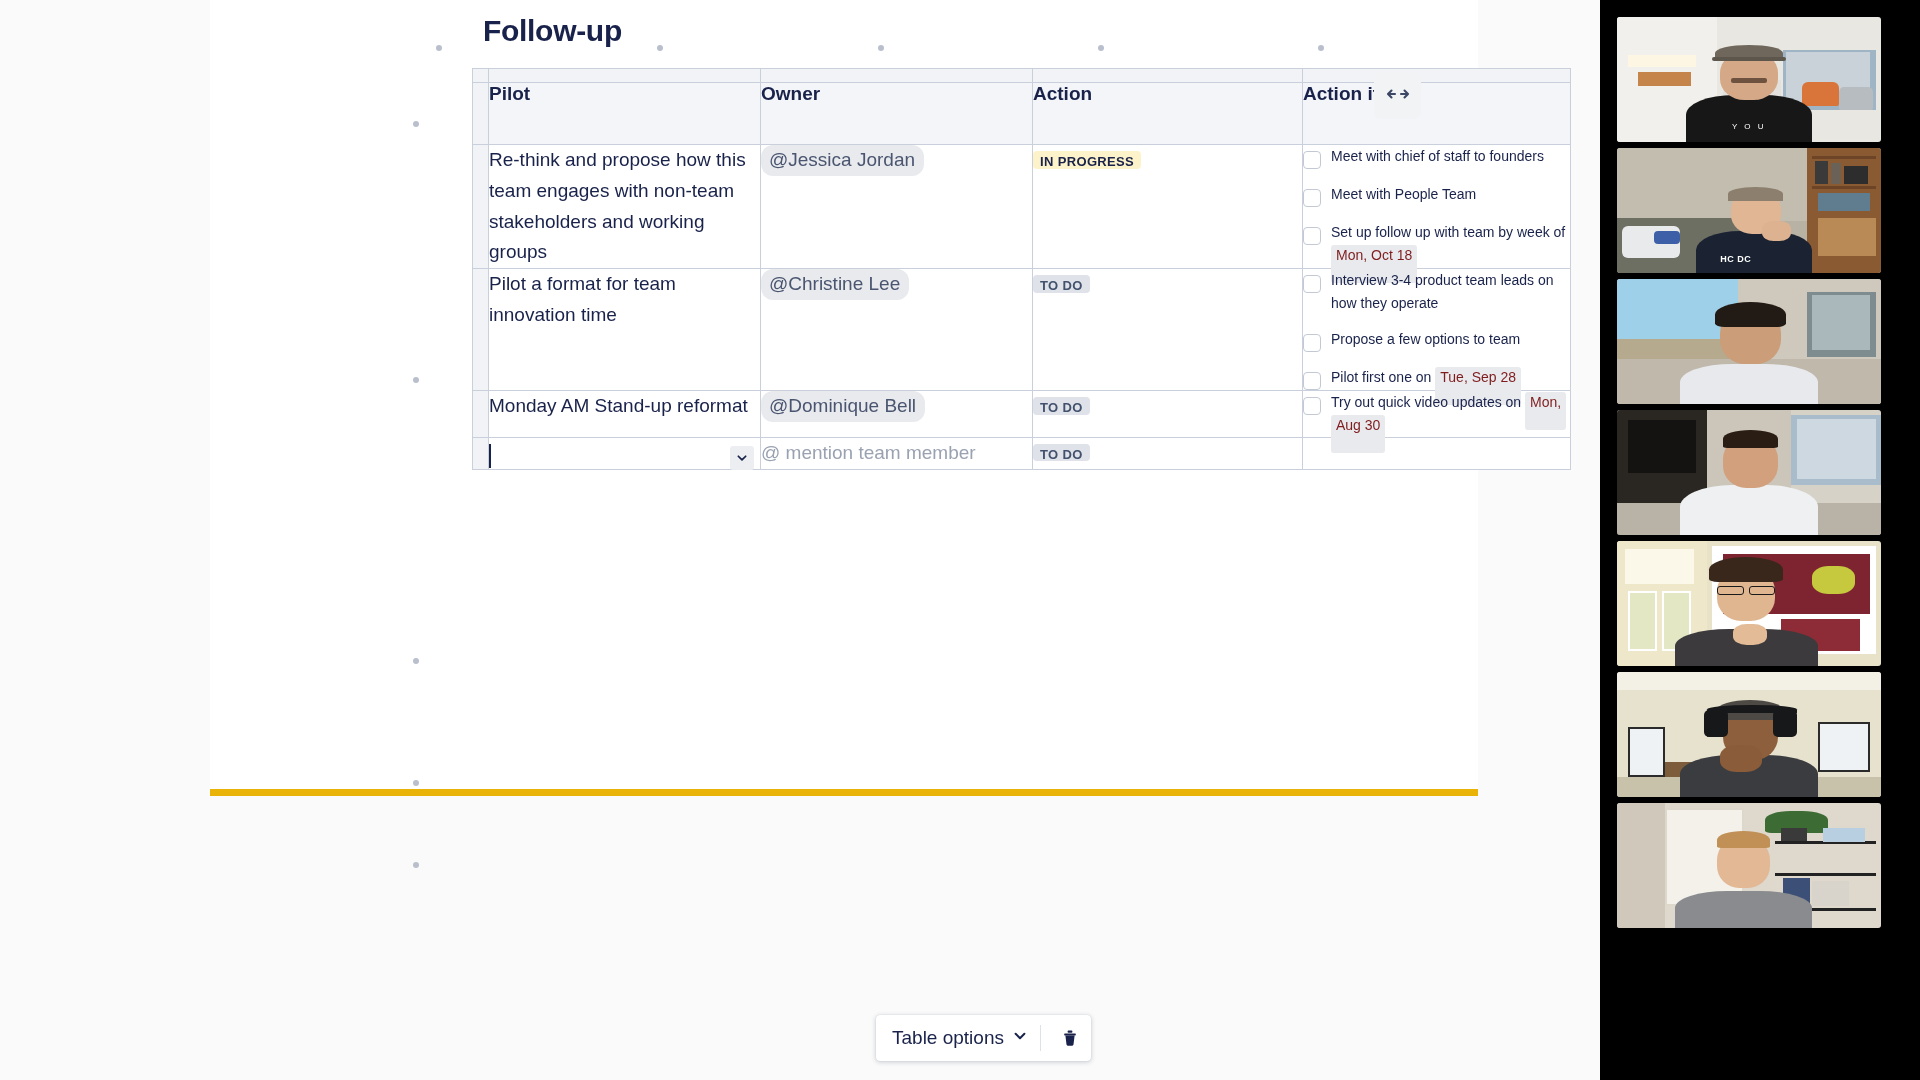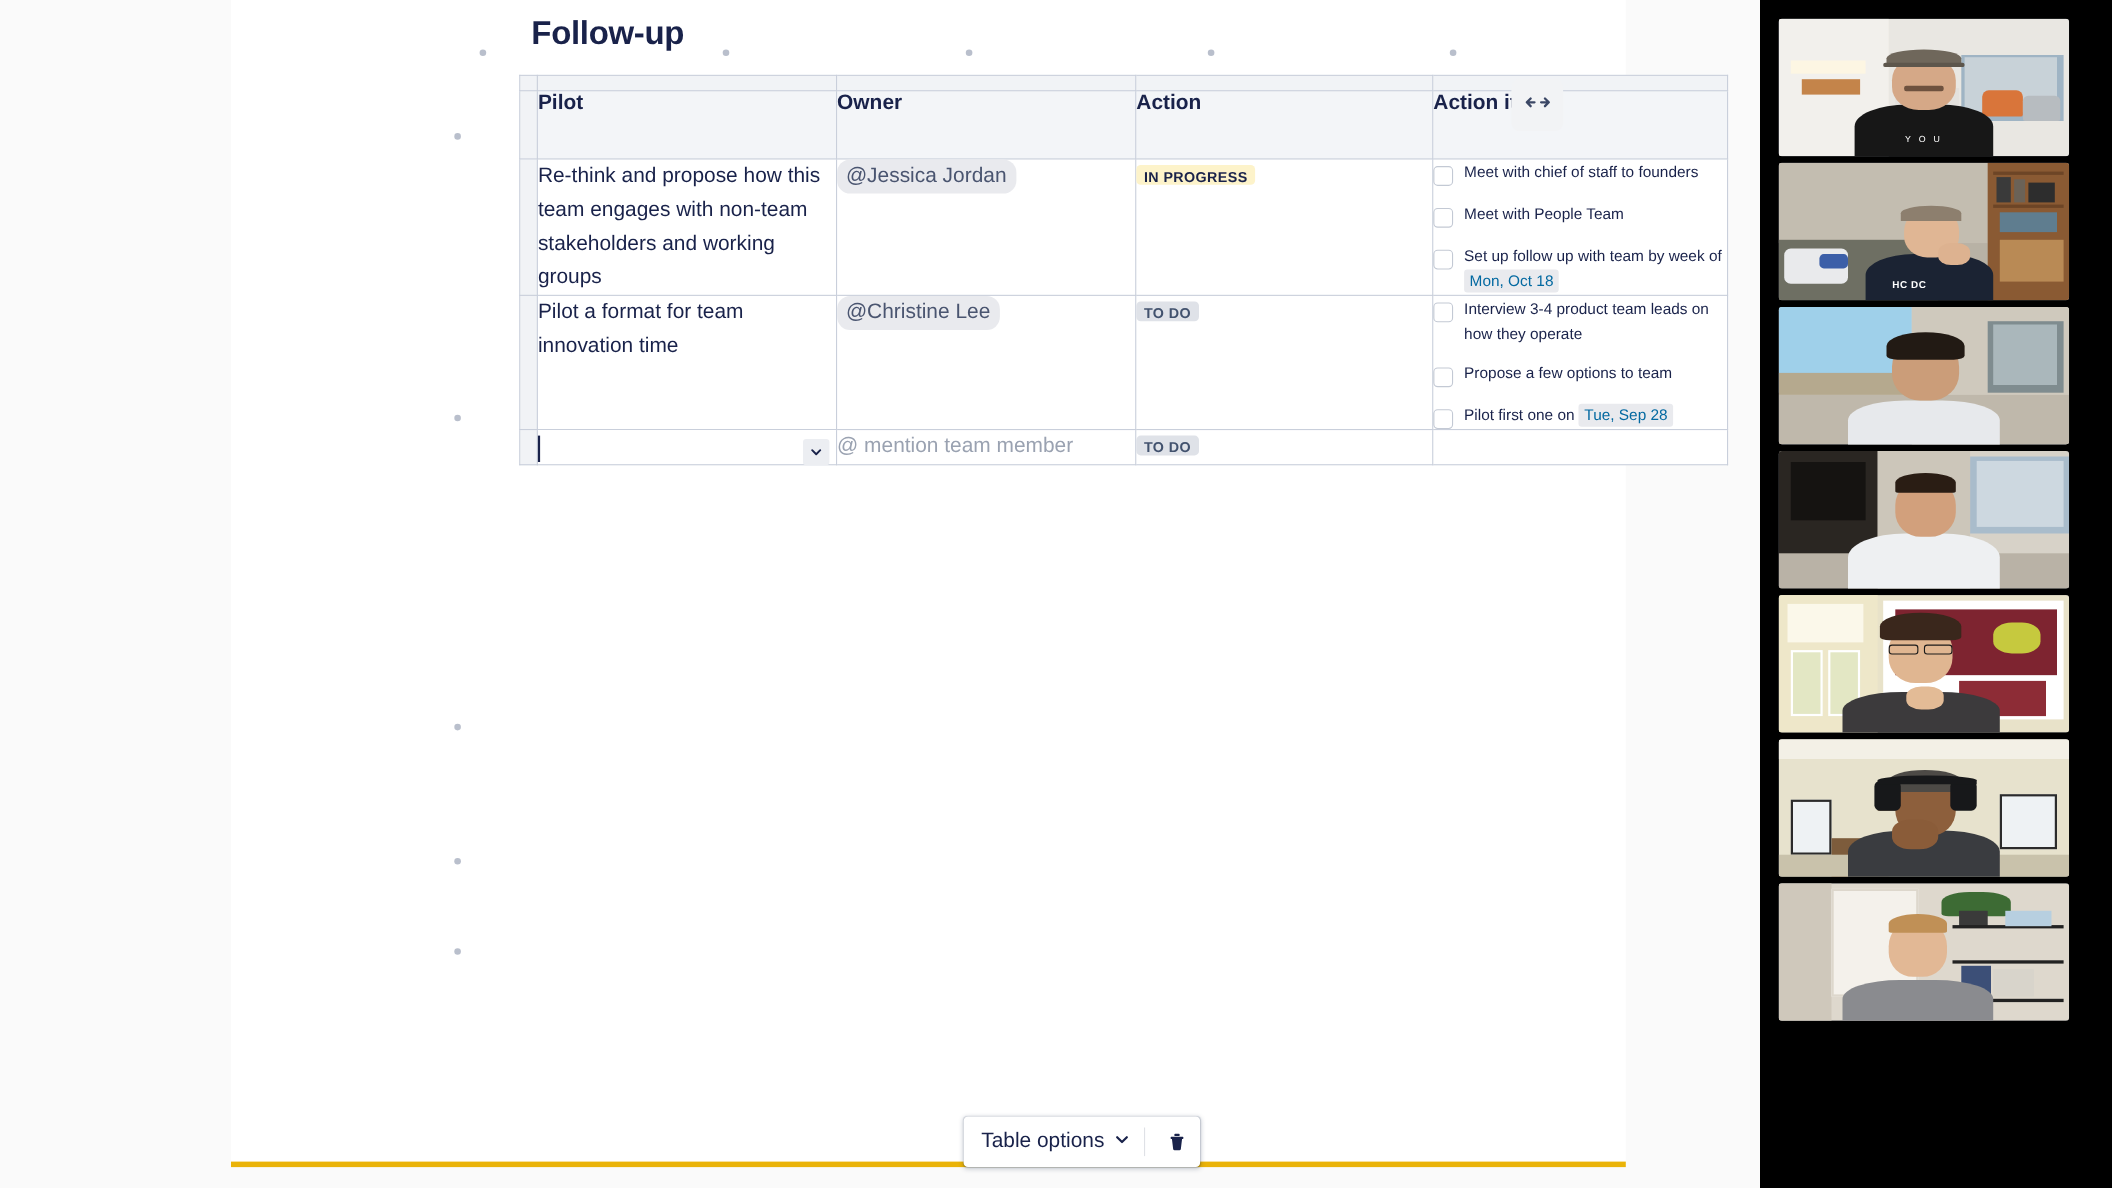--- a/index.html
+++ b/index.html
@@ -13,23 +13,23 @@
 
   
   .doc-outer {
     position: absolute; left: 0; top: 0;
     width: 1600px; height: 1080px;
     background: #fafafa;
   }
   .doc-page {
     position: absolute;
     left: 210px; top: 0;
-    width: 1268px; height: 1061px;
+    width: 1268px; height: 796px;
     background: #ffffff;
-    border-bottom: 5px solid #eab308;
+    border-bottom: 7px solid #eab308;
   }
   .doc-title {
     position: absolute;
     left: 273px; top: 14px;
     font-size: 30px;
     font-weight: bold;
     color: #19224a;
     letter-spacing: -0.3px;
   }
 
@@ -92,23 +92,23 @@
     color: #4a5570;
     border-radius: 12px;
     padding: 2px 9px 3px 8px;
     font-size: 19px;
     line-height: 1.35;
   }
   
   .chip-date {
     display: inline;
     background: #e9eaee;
-    color: #0369a1;
+    color: #7f1d1d;
     border-radius: 3px;
-    padding: 2px 5px 3px 5px;
+    padding: 2px 5px 20px 5px;
     box-decoration-break: clone;
     -webkit-box-decoration-break: clone;
   }
 
   
   .badge {
     display: inline-block;
     font-size: 13px;
     font-weight: bold;
     letter-spacing: 0.35px;
@@ -312,20 +312,34 @@
                     </div>
                     <div class="action-item">
                       <span class="checkbox"></span>
                       <span class="action-text">Pilot first one on <span class="chip-date">Tue, Sep 28</span></span>
                     </div>
                   </div>
                 </td>
               </tr>
               <tr>
                 <td class="gutter-cell"></td>
+                <td class="cell-task">Monday AM Stand-up reformat</td>
+                <td><span class="chip-mention">@Dominique Bell</span></td>
+                <td><span class="badge todo">TO DO</span></td>
+                <td>
+                  <div class="action-list">
+                    <div class="action-item">
+                      <span class="checkbox"></span>
+                      <span class="action-text">Try out quick video updates on <span class="chip-date">Mon, Aug 30</span></span>
+                    </div>
+                  </div>
+                </td>
+              </tr>
+              <tr>
+                <td class="gutter-cell"></td>
                 <td class="newrow-task"><span class="caret"></span><span class="chevron-btn">
                     <svg width="14" height="14" viewBox="0 0 16 16">
                       <path d="M3.8 6 L8 10.2 L12.2 6" fill="none" stroke="#19224a" stroke-width="2" stroke-linecap="round" stroke-linejoin="round"></path>
                     </svg>
                   </span></td>
                 <td><span class="placeholder-text">@ mention team member</span></td>
                 <td><span class="badge todo">TO DO</span></td>
                 <td></td>
               </tr>
             </tbody>

